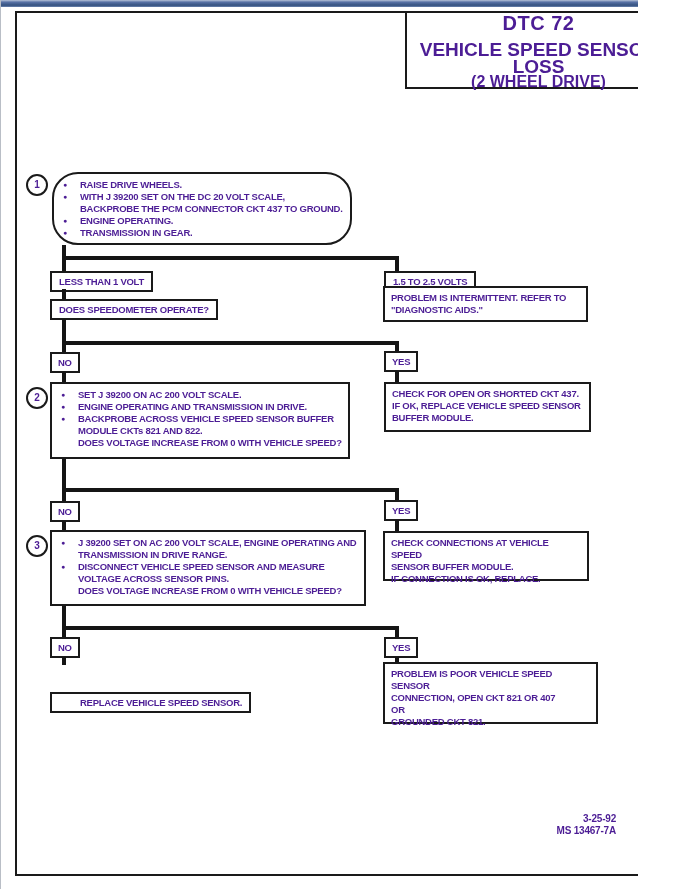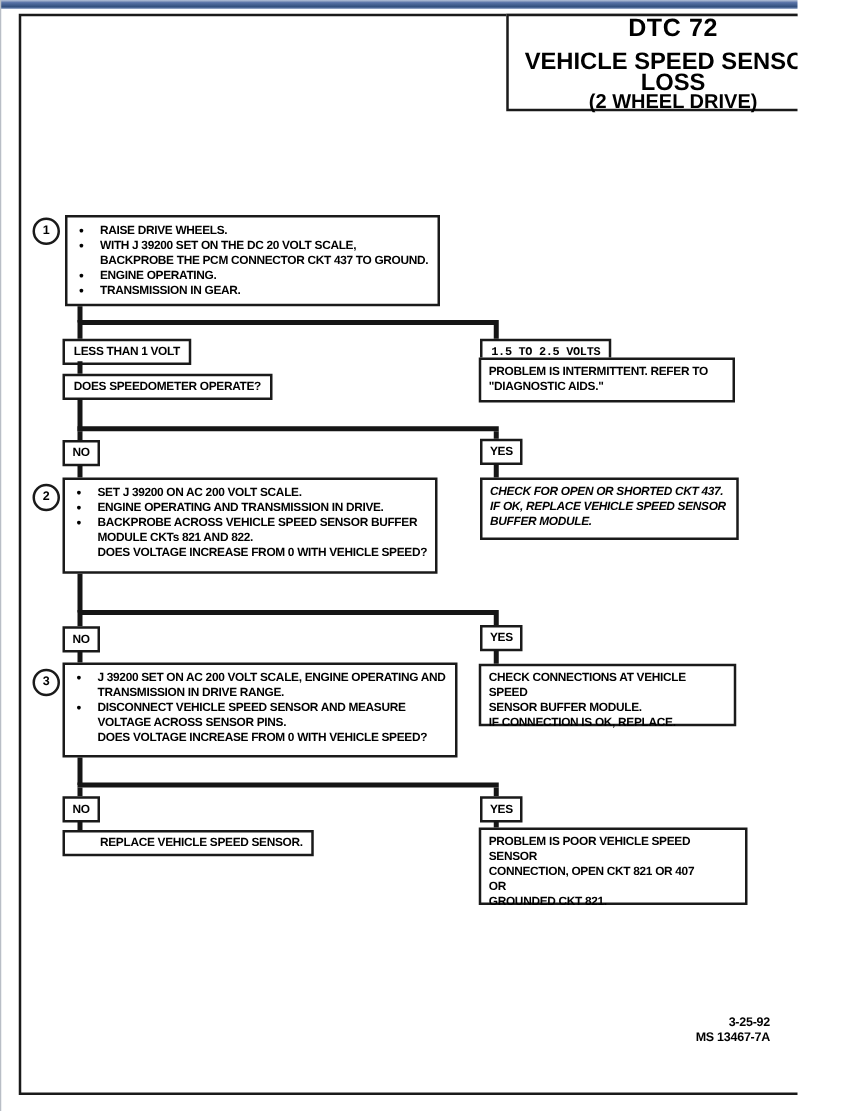--- a/index.html
+++ b/index.html
@@ -3,21 +3,21 @@
 <meta charset="utf-8">
 <style>
   html, body { margin: 0; padding: 0; background: #ffffff; }
   * { box-sizing: border-box; }
   .sheet {
     position: relative;
     width: 638px;
     height: 889px;
     background: #ffffff;
     font-family: "Liberation Sans", sans-serif;
-    color: #000000;
+    color: #4c1d95;
     overflow: hidden;
   }
   .topbar {
     position: absolute; left: 0; top: 0; width: 687px; height: 7px;
     background: linear-gradient(to bottom, #b7c3d8 0%, #5872a6 30%, #34517f 75%, #6c84b0 100%);
   }
   .left-edge {
     position: absolute; left: 0; top: 0; width: 1px; height: 889px;
     background: #b9bec6;
   }
@@ -71,34 +71,34 @@
   <div class="left-edge"></div>
   <div class="page-border"></div>
 
   <div class="titlebox">
     <div class="title-dtc">DTC 72</div>
     <div class="title-main">VEHICLE SPEED SENSOR LOSS</div>
     <div class="title-sub">(2 WHEEL DRIVE)</div>
   </div>
 
   <div class="circle" style="left:26px; top:174px;">1</div>
-  <div class="box stepbox" style="left:52px; top:172px; width:300px; height:73px;">
+  <div class="box stepbox" style="left:52px; top:172px; width:300px; height:73px;border-radius:26px;">
     <div class="bul">RAISE DRIVE WHEELS.</div>
     <div class="bul">WITH J 39200 SET ON THE DC 20 VOLT SCALE, BACKPROBE THE PCM CONNECTOR CKT 437 TO GROUND.</div>
     <div class="bul">ENGINE OPERATING.</div>
     <div class="bul">TRANSMISSION IN GEAR.</div>
   </div>
 
   <div class="conn" style="left:62px; top:245px; width:4px; height:13px;"></div>
   <div class="conn" style="left:62px; top:256px; width:337px; height:4px;"></div>
   <div class="conn" style="left:62px; top:260px; width:4px; height:12px;"></div>
   <div class="conn" style="left:395px; top:260px; width:4px; height:12px;"></div>
 
   <div class="box lbl" style="left:50px; top:271px;">LESS THAN 1 VOLT</div>
-  <div class="box lbl" style="left:384px; top:271px;font-family:Liberation Mono, monospace;">1.5 TO 2.5 VOLTS</div>
+  <div class="box lbl" style="left:384px; top:271px;">1.5 TO 2.5 VOLTS</div>
 
   <div class="conn" style="left:62px; top:289px; width:4px; height:11px;"></div>
   <div class="conn" style="left:395px; top:289px; width:4px; height:9px;"></div>
 
   <div class="box lbl" style="left:50px; top:299px;">DOES SPEEDOMETER OPERATE?</div>
   <div class="box txtbox" style="left:383px; top:286px; width:205px; height:36px;">PROBLEM IS INTERMITTENT.  REFER TO
 "DIAGNOSTIC AIDS."</div>
 
   <div class="conn" style="left:62px; top:319px; width:4px; height:26px;"></div>
   <div class="conn" style="left:62px; top:341px; width:337px; height:4px;"></div>
@@ -111,21 +111,21 @@
   <div class="conn" style="left:62px; top:372px; width:4px; height:11px;"></div>
   <div class="conn" style="left:395px; top:371px; width:4px; height:12px;"></div>
 
   <div class="circle" style="left:26px; top:387px;">2</div>
   <div class="box stepbox" style="left:50px; top:382px; width:300px; height:77px;">
     <div class="bul">SET J 39200 ON AC 200 VOLT SCALE.</div>
     <div class="bul">ENGINE OPERATING AND TRANSMISSION IN DRIVE.</div>
     <div class="bul">BACKPROBE ACROSS VEHICLE SPEED SENSOR BUFFER MODULE CKTs 821 AND 822.</div>
     <div class="qline">DOES VOLTAGE INCREASE FROM 0 WITH VEHICLE SPEED?</div>
   </div>
-  <div class="box txtbox" style="left:384px; top:382px; width:207px; height:50px;font-style:italic;">CHECK FOR OPEN OR SHORTED CKT 437.
+  <div class="box txtbox" style="left:384px; top:382px; width:207px; height:50px;">CHECK FOR OPEN OR SHORTED CKT 437.
 IF OK, REPLACE VEHICLE SPEED SENSOR
 BUFFER MODULE.</div>
 
   <div class="conn" style="left:62px; top:459px; width:4px; height:31px;"></div>
   <div class="conn" style="left:62px; top:488px; width:337px; height:4px;"></div>
   <div class="conn" style="left:62px; top:492px; width:4px; height:10px;"></div>
   <div class="conn" style="left:395px; top:492px; width:4px; height:9px;"></div>
 
   <div class="box decision" style="left:50px; top:501px;">NO</div>
   <div class="box decision" style="left:384px; top:500px;">YES</div>
@@ -147,21 +147,21 @@
   <div class="conn" style="left:62px; top:626px; width:337px; height:4px;"></div>
   <div class="conn" style="left:62px; top:630px; width:4px; height:8px;"></div>
   <div class="conn" style="left:395px; top:630px; width:4px; height:8px;"></div>
 
   <div class="box decision" style="left:50px; top:637px;">NO</div>
   <div class="box decision" style="left:384px; top:637px;">YES</div>
 
   <div class="conn" style="left:62px; top:657px; width:4px; height:8px;"></div>
   <div class="conn" style="left:395px; top:657px; width:4px; height:6px;"></div>
 
-  <div class="box lbl" style="left:50px; top:664px;padding-left:28px;">REPLACE VEHICLE SPEED SENSOR.</div>
+  <div class="box lbl" style="left:50px; top:692px;padding-left:28px;">REPLACE VEHICLE SPEED SENSOR.</div>
   <div class="box txtbox" style="left:383px; top:662px; width:215px; height:62px;">PROBLEM IS POOR VEHICLE SPEED SENSOR
 CONNECTION, OPEN CKT 821 OR 407
 OR
 GROUNDED CKT 821.</div>
 
   <div class="footer">
     <div>3-25-92</div>
     <div>MS 13467-7A</div>
   </div>
 

